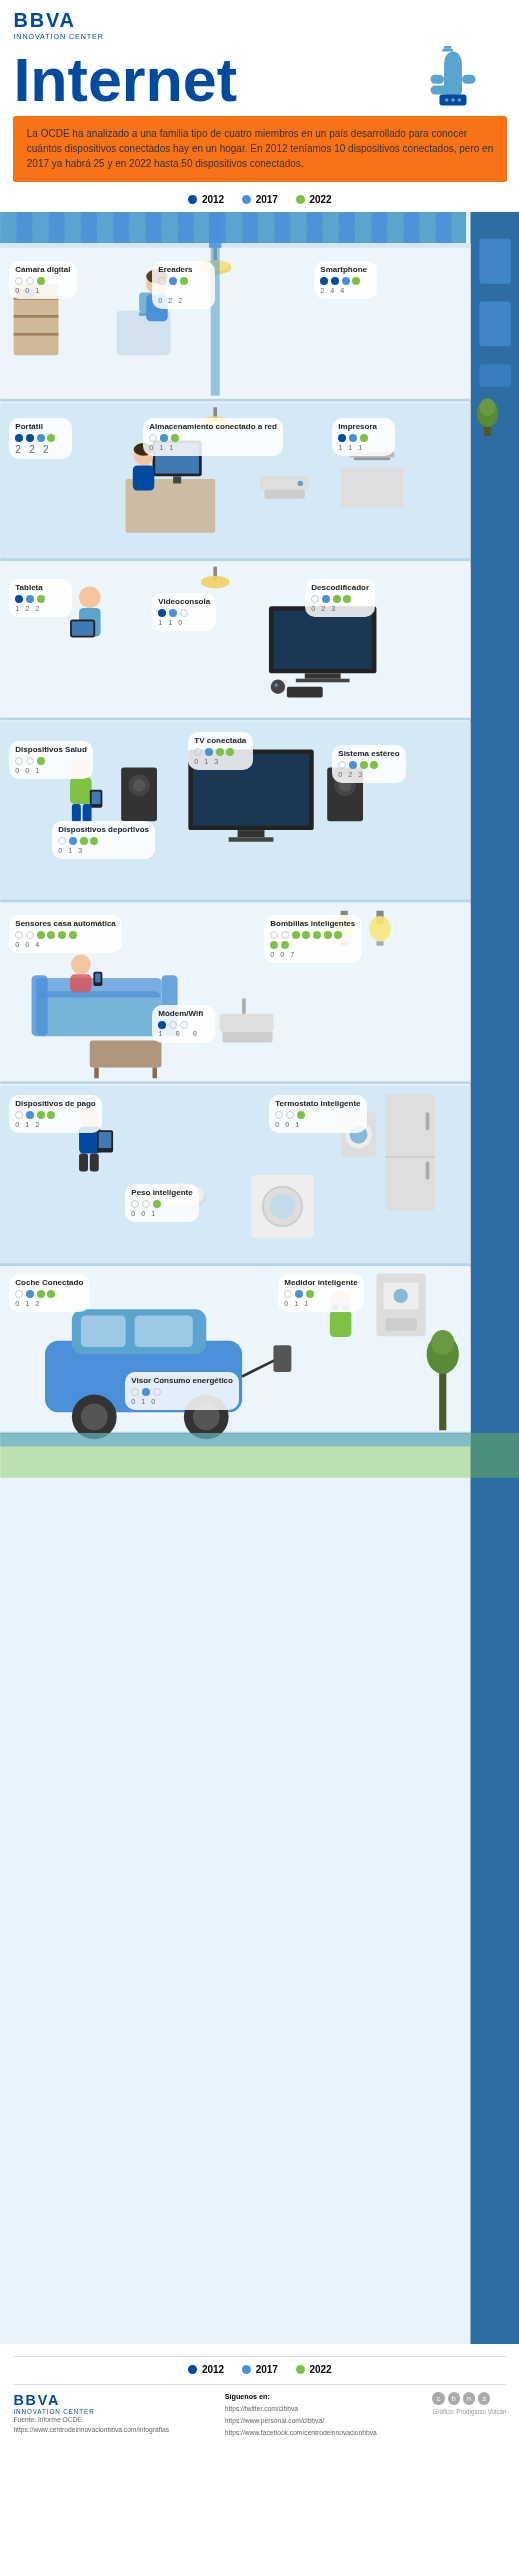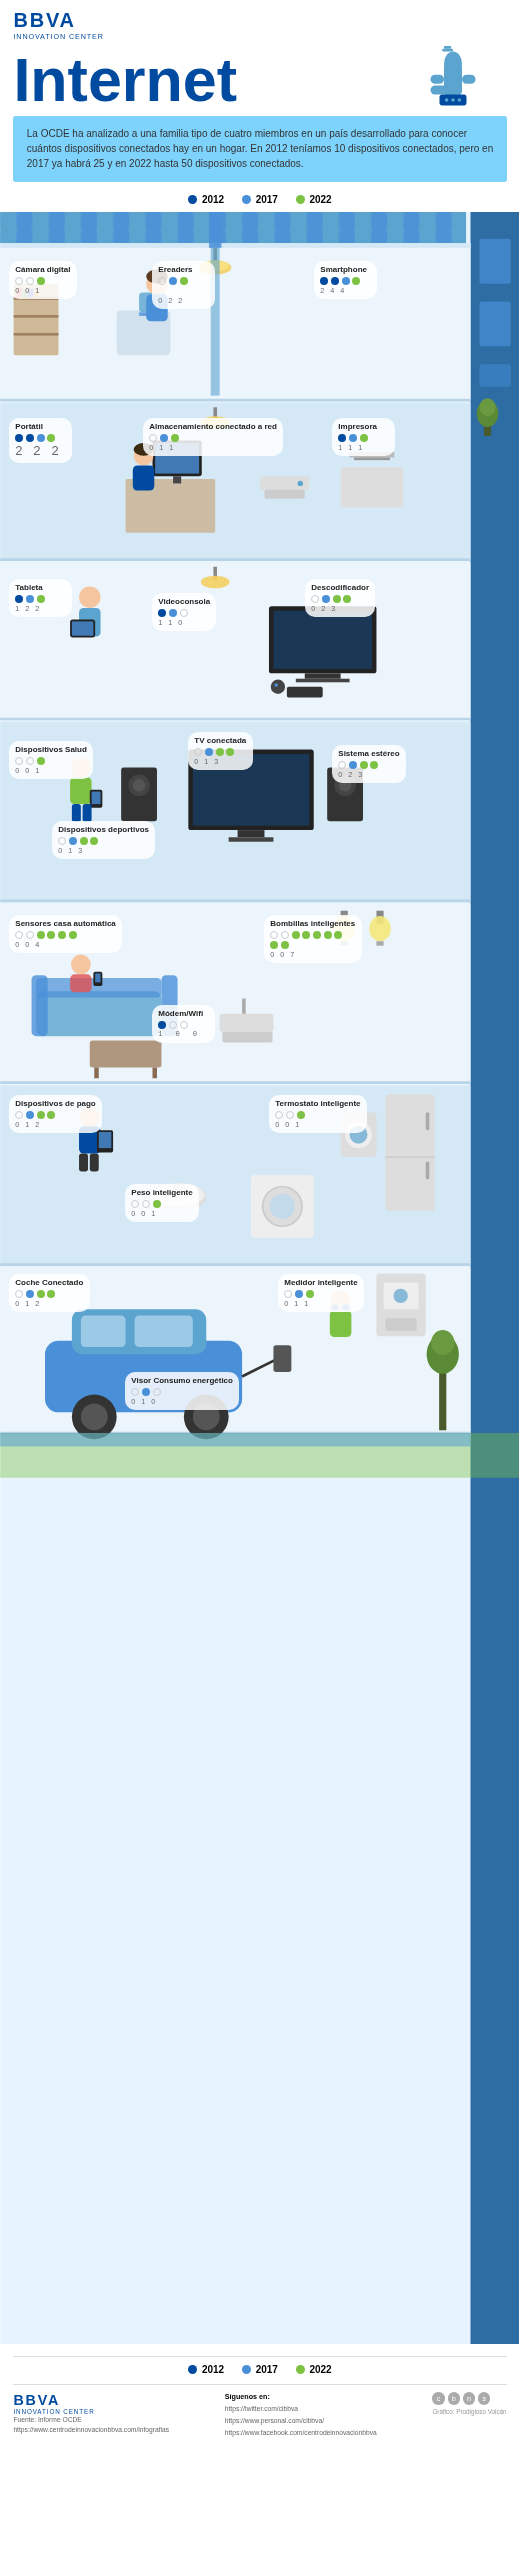--- a/index.html
+++ b/index.html
@@ -33,21 +33,21 @@
 
     
     .hero {
       background: #fff;
       padding: 4.5px 13.4px 9px 13.4px;
       position: relative;
     }
 
     
     .description-box {
-      background: #7dd3fc;
+      background: #f97316;
       margin: 0 13.4px 4.5px 13.4px;
       padding: 10.8px 13.4px;
       border-radius: 2.7px;
     }
     .description-text {
       font-size: 10px;
       color: #333;
       line-height: 1.5;
     }
 
@@ -477,21 +477,21 @@
     
     
     <div class="info-block" style="top:206px; left:9px;">
       <div class="block-title">Portátil</div>
       <div class="dots-row">
         <span class="bd bd-dark"></span>
         <span class="bd bd-dark"></span>
         <span class="bd bd-mid"></span>
         <span class="bd bd-light"></span>
       </div>
-      <div style="font-size:13px; color:#666; margin-top:0.9px;">2 &nbsp; 2 &nbsp; 2</div>
+      <div style="font-size:10px; color:#666; margin-top:0.9px;">2 &nbsp; 2 &nbsp; 2</div>
     </div>
 
     
     <div class="info-block" style="top:206px; left:143px;">
       <div class="block-title">Almacenamiento conectado a red</div>
       <div class="dots-row">
         <span class="bd bd-empty"></span>
         <span class="bd bd-mid"></span>
         <span class="bd bd-light"></span>
       </div>

